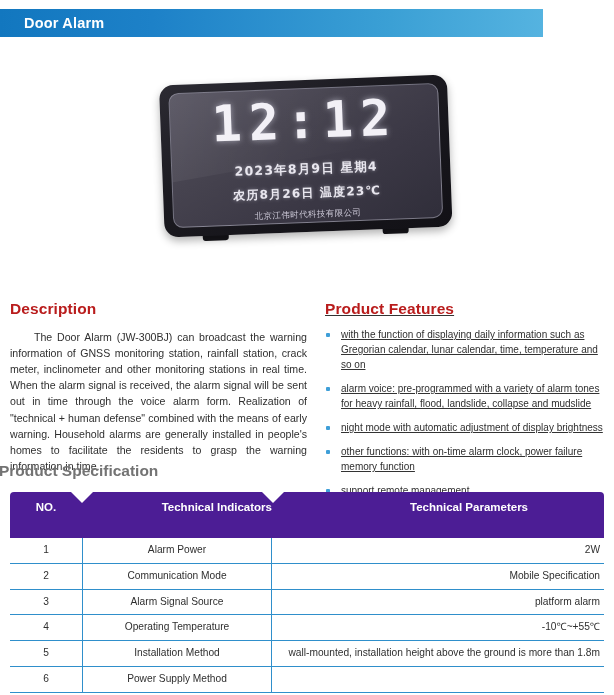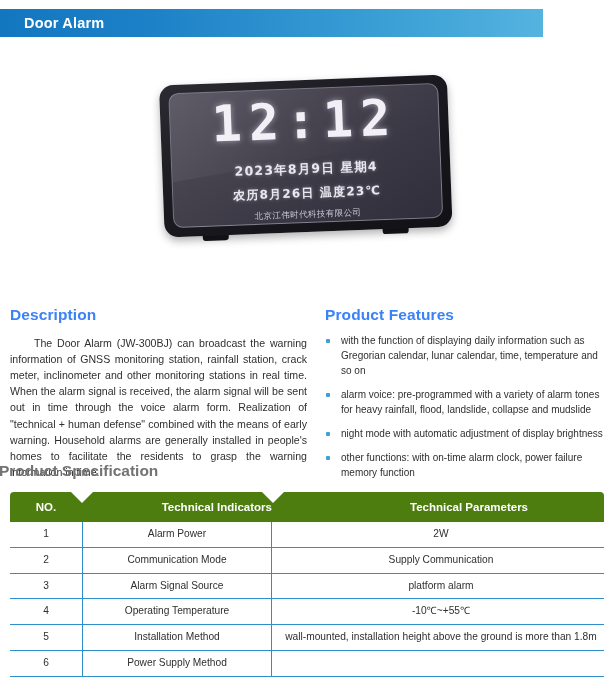--- a/index.html
+++ b/index.html
@@ -136,26 +136,27 @@
     position: absolute;
     left: 10px;
     top: 292px;
     width: 297px;
   }
   .col-feat {
     position: absolute;
     left: 325px;
     top: 292px;
     width: 280px;
+    text-decoration: underline;
   }
   .sec-heading {
-    color: #3b82f6;
+    color: #b91c1c;
     font-size: 15.5px;
     font-weight: bold;
-    margin: 14px 0 9px 0;
+    margin: 8px 0 9px 0;
     letter-spacing: 0.1px;
   }
   .desc-body {
     font-size: 10.6px;
     line-height: 1.53;
     color: #2f2f2f;
     text-align: justify;
     text-indent: 24px;
   }
 
@@ -193,22 +194,22 @@
   }
 
   .spec-table {
     position: absolute;
     left: 10px;
     top: 492px;
     width: 594px;
   }
   .spec-head {
     position: relative;
-    height: 30px;
-    background: #4d7c0f;
+    height: 46px;
+    background: #4c1d95;
     border-radius: 4px 4px 0 0;
     overflow: hidden;
   }
   .spec-head .hcell {
     position: absolute;
     top: 0;
     height: 30px;
     line-height: 30px;
     color: #ffffff;
     font-size: 11.5px;
@@ -248,21 +249,21 @@
     text-align: center;
   }
   .spec-row .cell.c2 {
     width: 190px;
     text-align: center;
     border-left: 1px solid #2f8fcb;
     border-right: 1px solid #2f8fcb;
   }
   .spec-row .cell.c3 {
     width: 332px;
-    text-align: center;
+    text-align: right;
     padding-left: 10px;
   }
 </style>
 </head>
 <body>
 
 <div class="titlebar">
   <span class="title-text">Door Alarm</span>
 </div>
 
@@ -326,21 +327,21 @@
 
   <div class="spec-row">
     <div class="cell c1">1</div>
     <div class="cell c2">Alarm Power</div>
     <div class="cell c3">2W</div>
   </div>
 
   <div class="spec-row">
     <div class="cell c1">2</div>
     <div class="cell c2">Communication Mode</div>
-    <div class="cell c3">Supply Communication</div>
+    <div class="cell c3">Mobile Specification</div>
   </div>
 
   <div class="spec-row">
     <div class="cell c1">3</div>
     <div class="cell c2">Alarm Signal Source</div>
     <div class="cell c3">platform alarm</div>
   </div>
 
   <div class="spec-row">
     <div class="cell c1">4</div>

